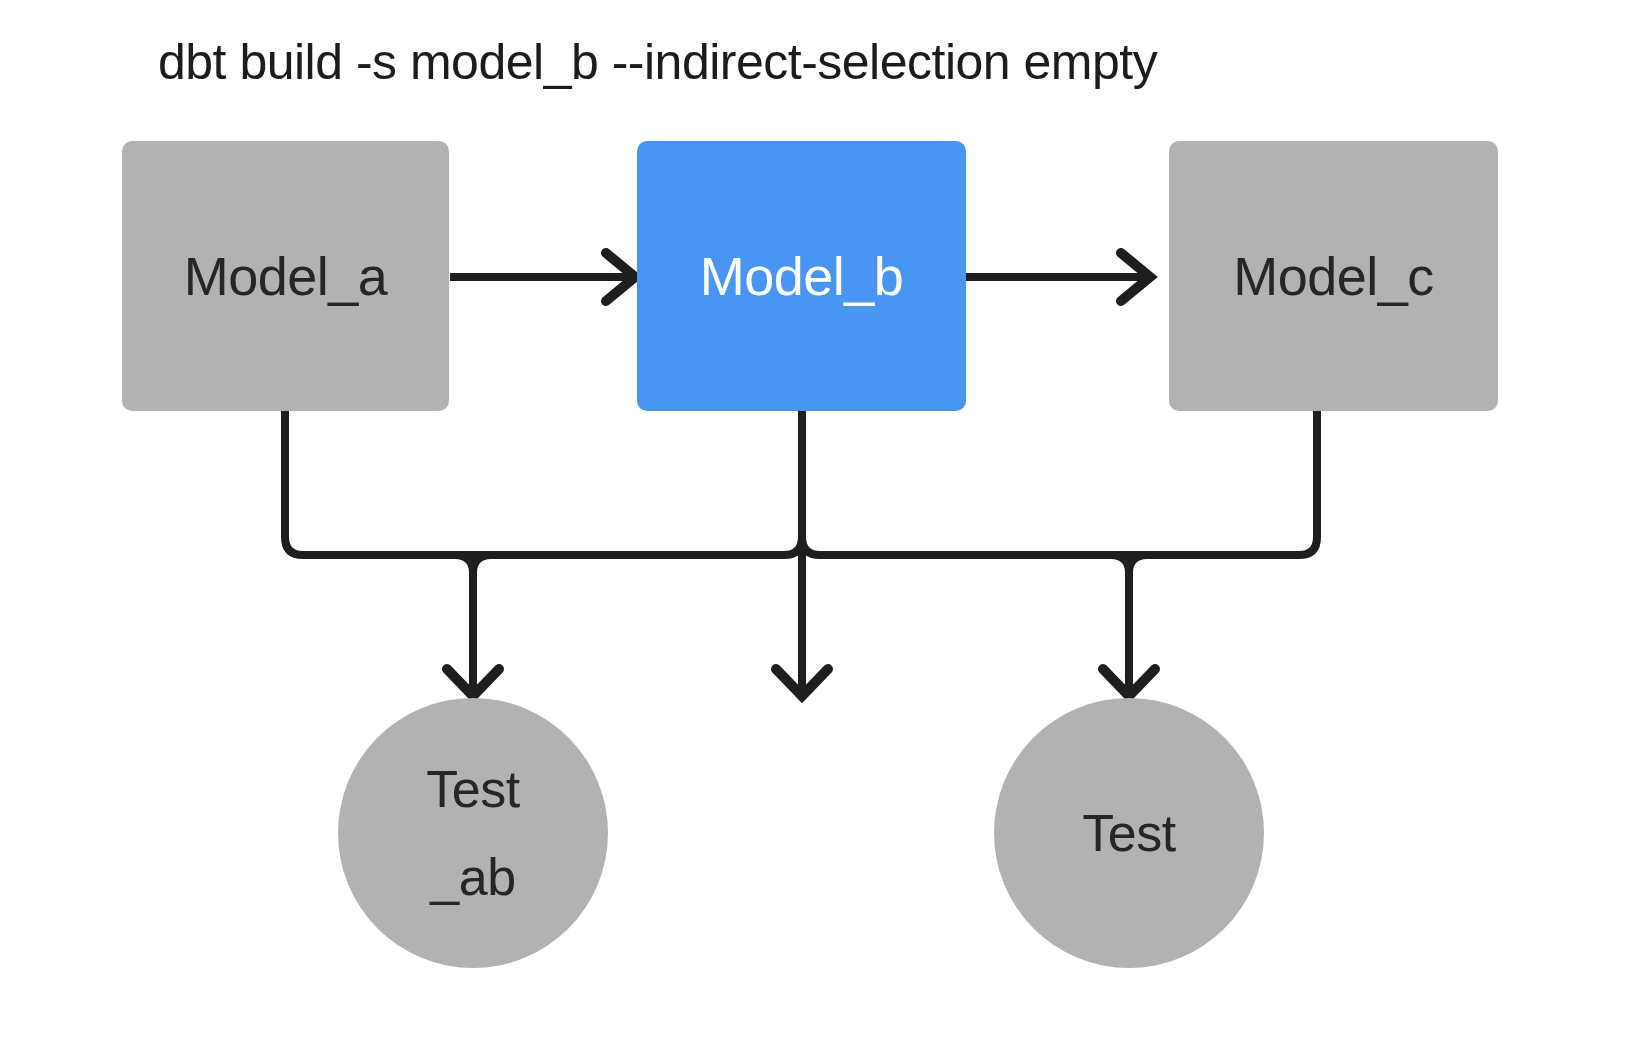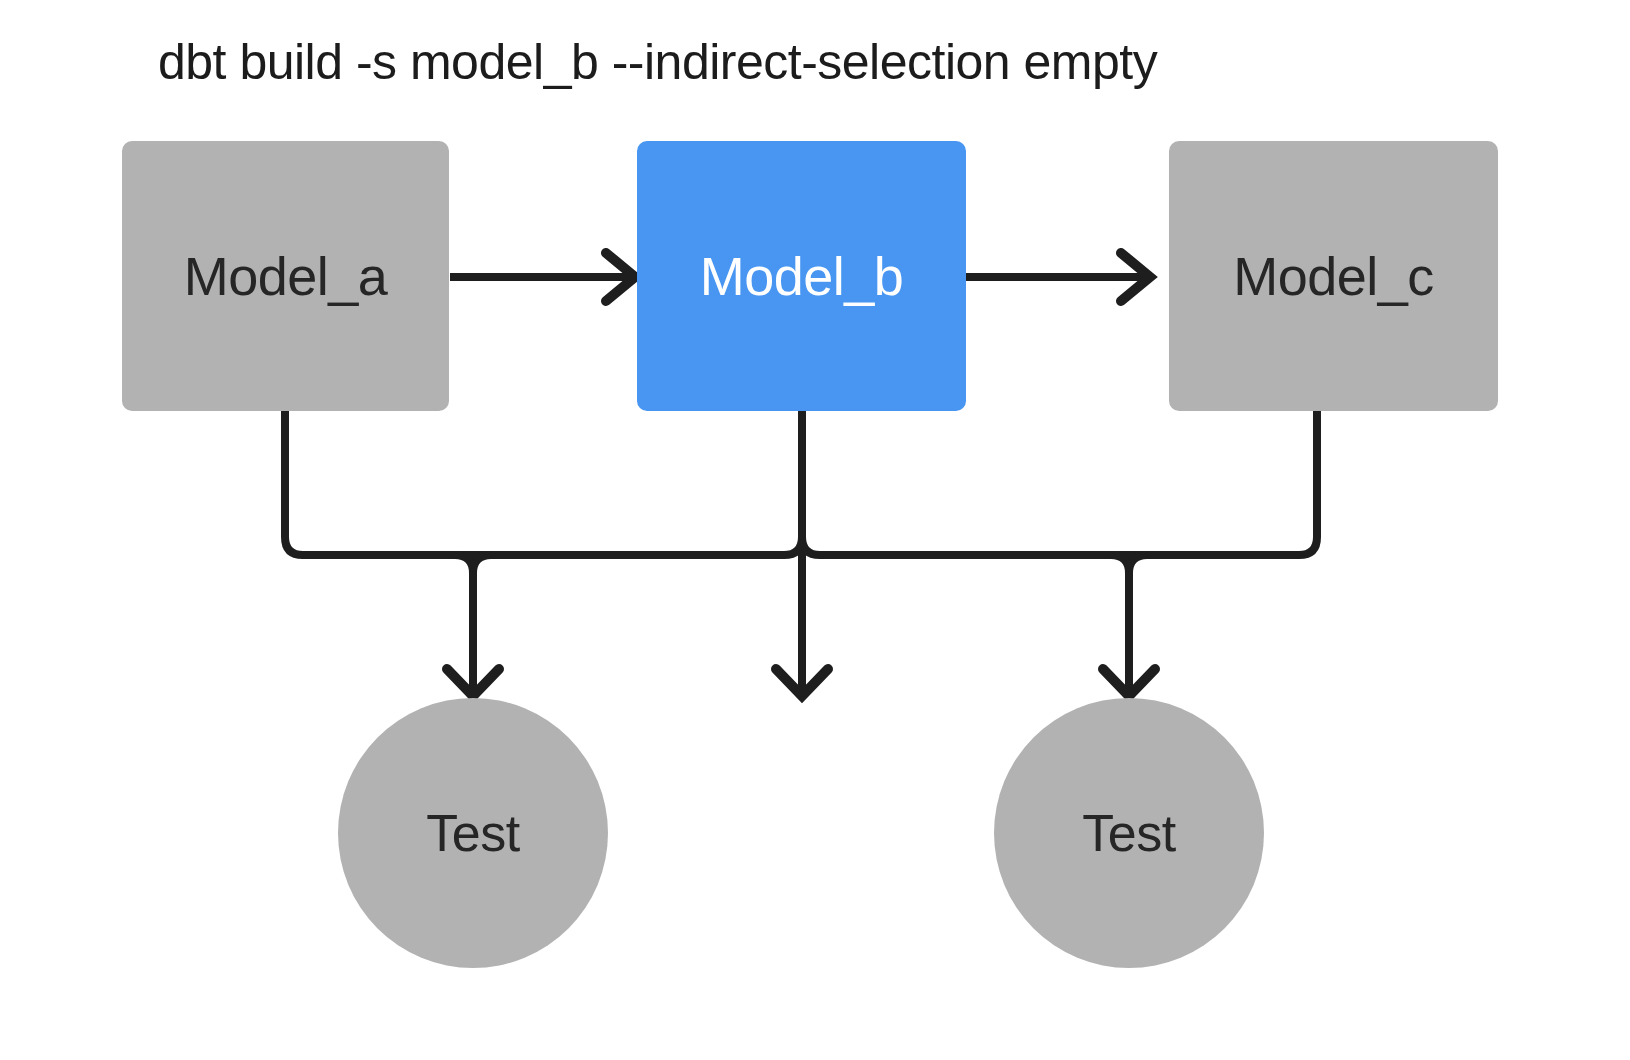--- a/index.html
+++ b/index.html
@@ -96,18 +96,19 @@
   </div>
   <div class="node model model-b selected">
     <span>Model_b</span>
   </div>
   <div class="node model model-c">
     <span>Model_c</span>
   </div>
 
   <div class="node test test-ab">
     <span class="line">Test</span>
+    <span class="line">_ab</span>
   </div>
   <div class="node test test-bc">
     <span class="line">Test</span>
   </div>
 
 </div>
 
 </body></html>

